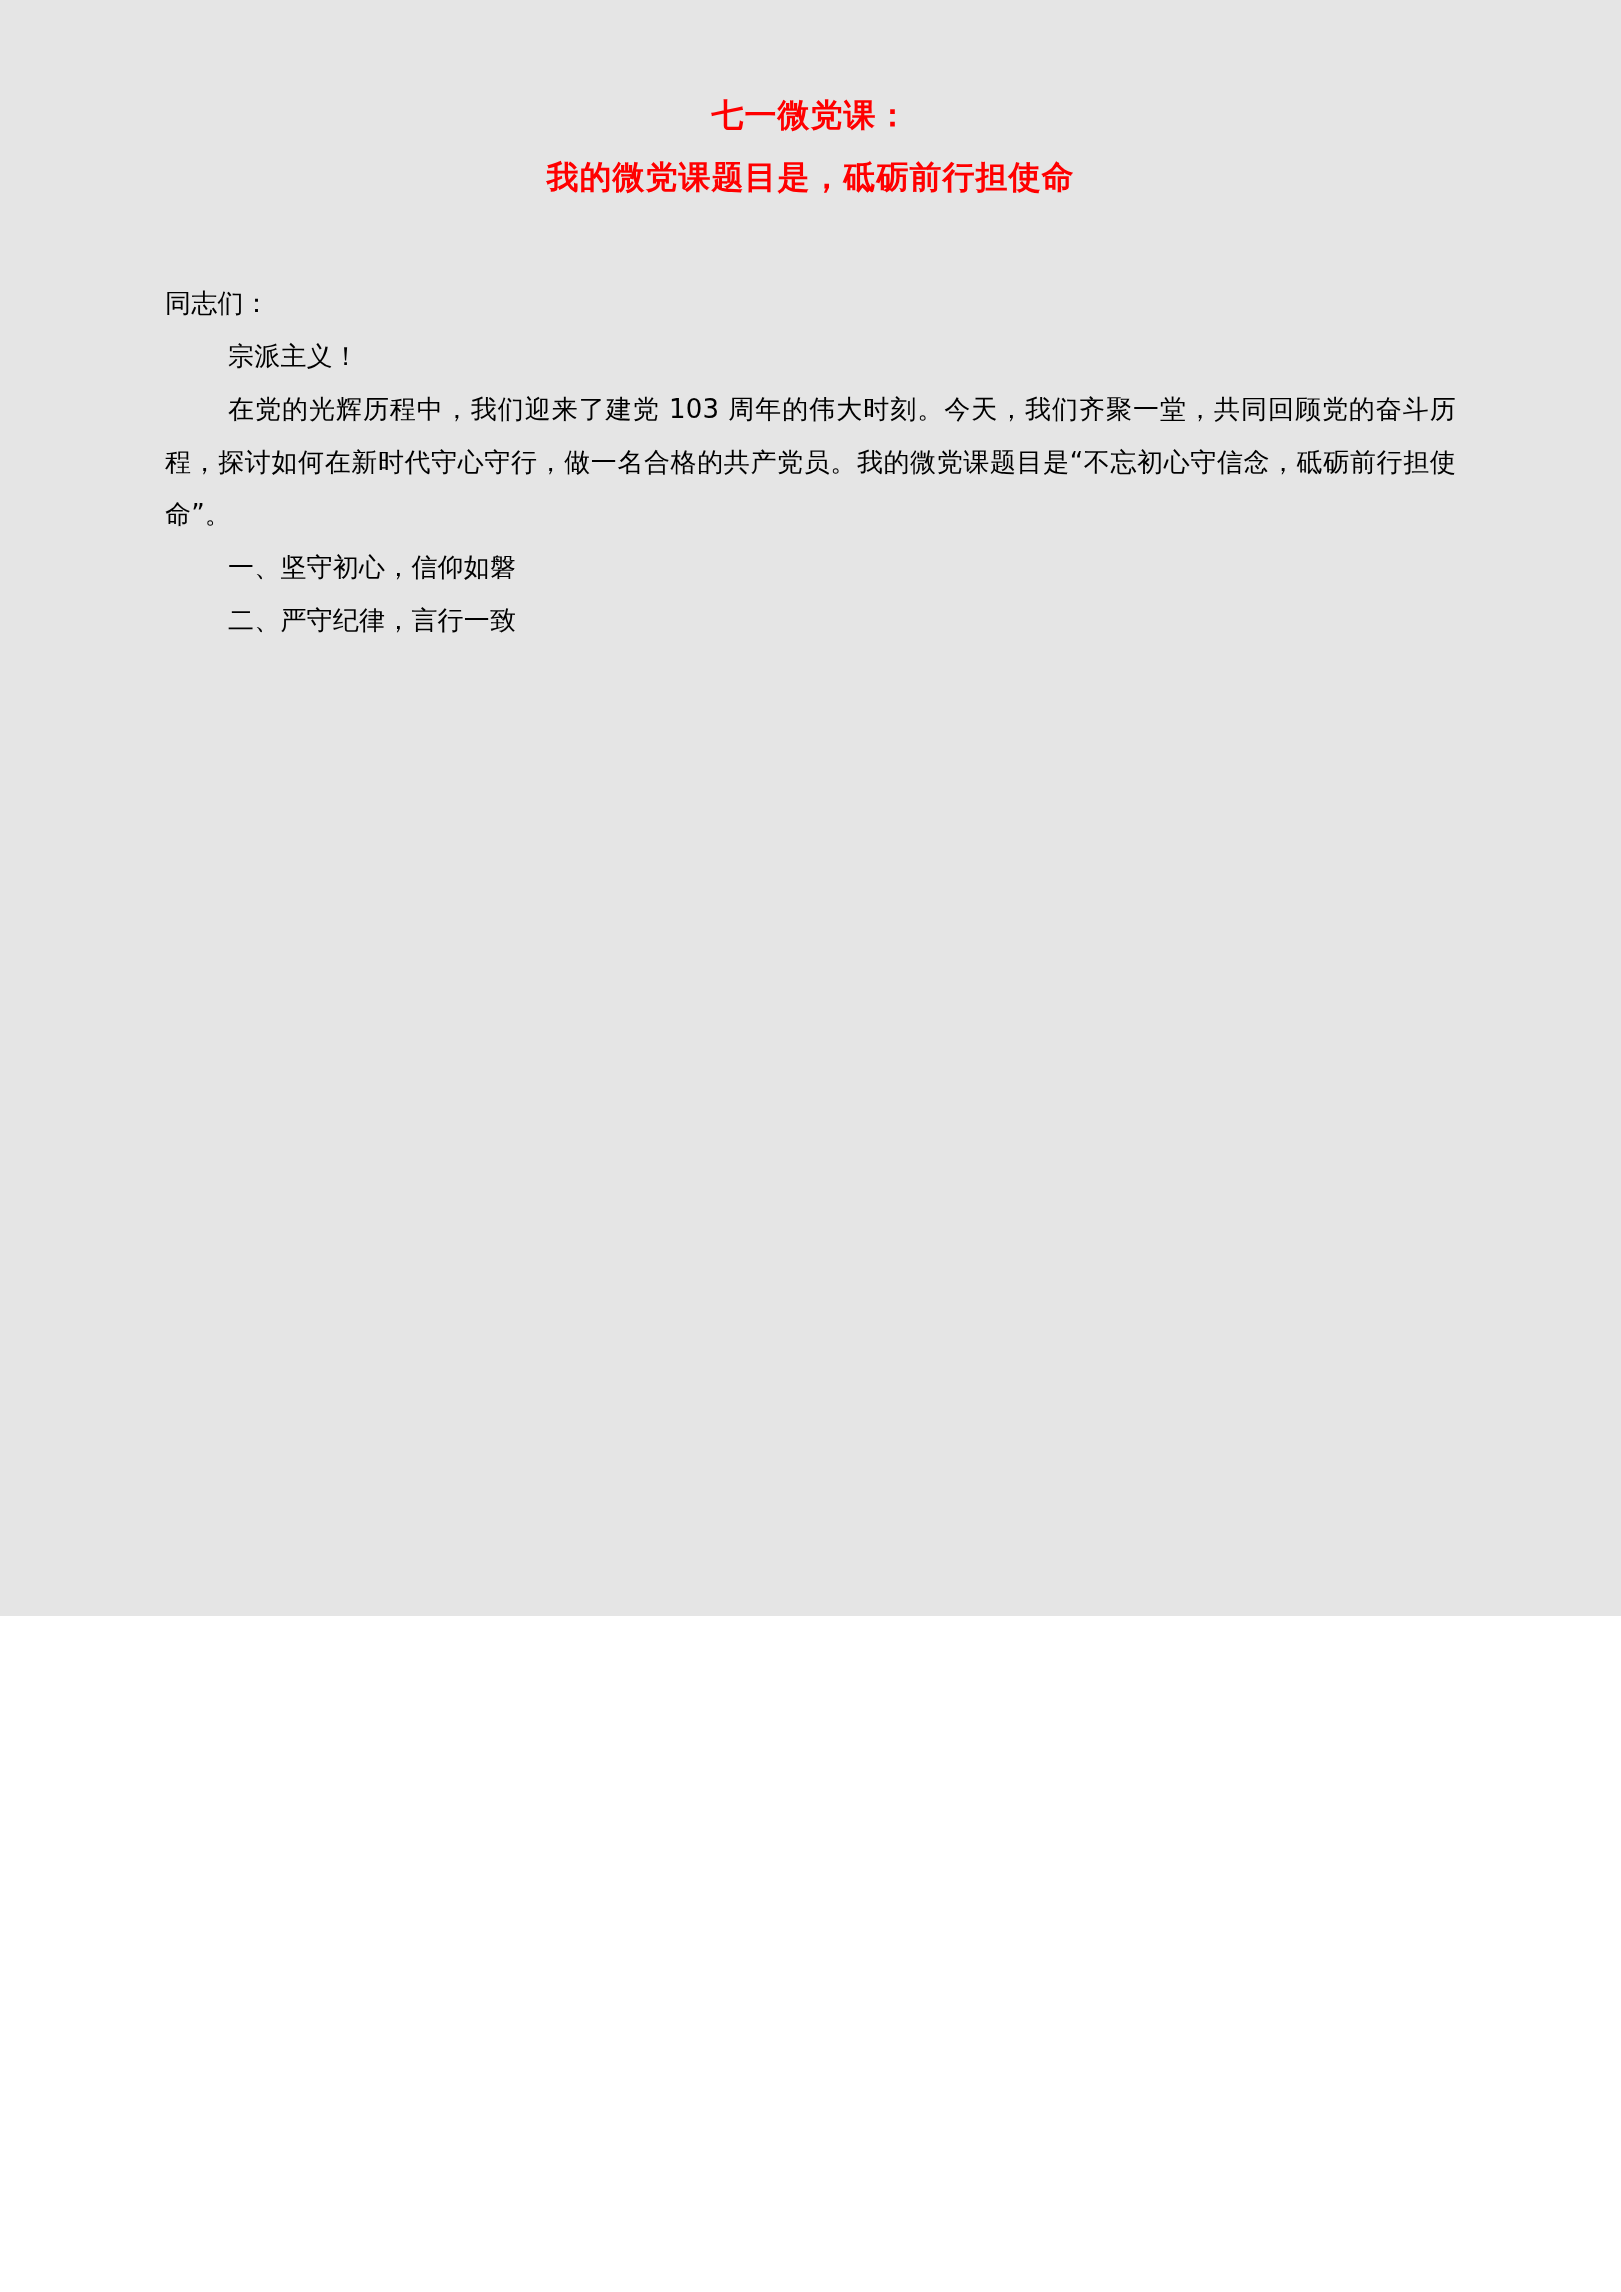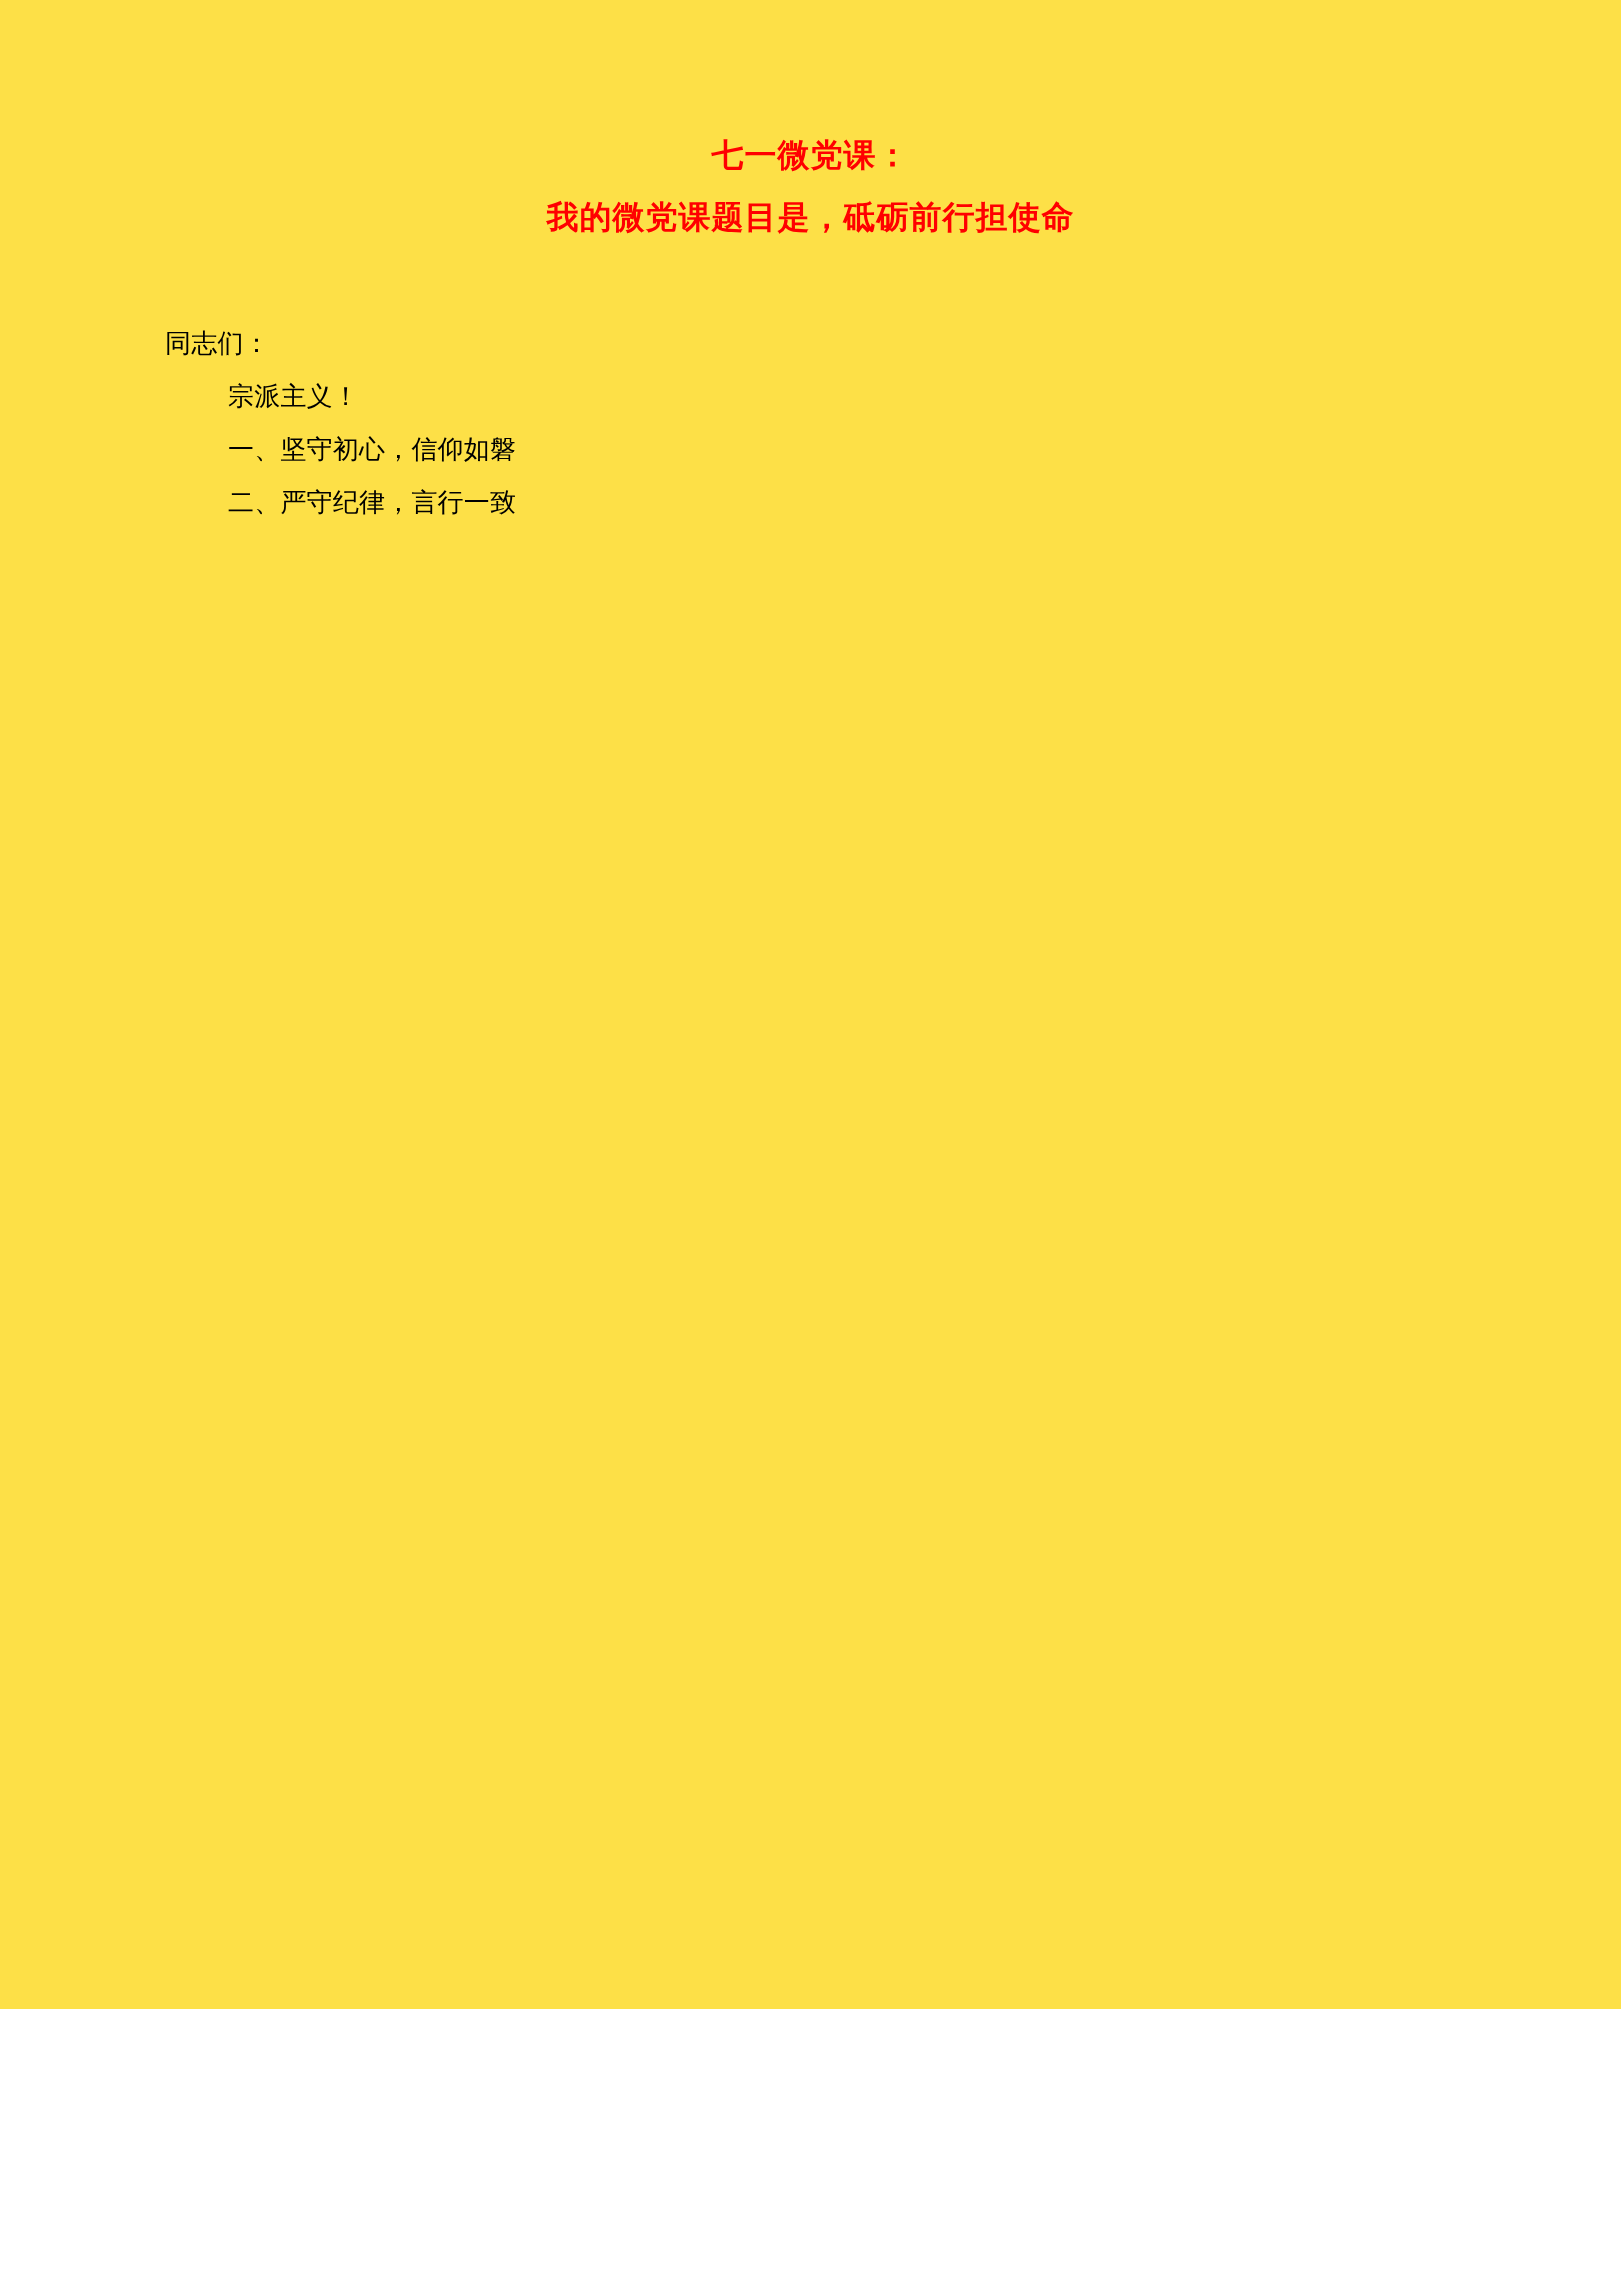--- a/index.html
+++ b/index.html
@@ -10,24 +10,24 @@
   body {
     width: 1621px;
     height: 2293px;
     font-family: "DejaVu Sans", "Liberation Sans", sans-serif;
     color: #000000;
     -webkit-font-smoothing: antialiased;
   }
   .page {
     position: relative;
     width: 1621px;
-    height: 2009px;
+    height: 1616px;
     box-sizing: border-box;
-    padding: 106px 165px 0 165px;
-    background: #fde047;
+    padding: 66px 165px 0 165px;
+    background: #e5e5e5;
   }
   .title-block {
     margin-top: 17.6px;
     text-align: center;
   }
   .title-line {
     color: #ff0000;
     font-weight: bold;
     font-size: 32px;
     line-height: 1.95;
@@ -61,20 +61,21 @@
     <div class="title-line">七一微党课：</div>
     <div class="title-line">我的微党课题目是，砥砺前行担使命</div>
   </div>
 
   <div class="body-block">
 
     <p>同志们：</p>
 
     <p class="indent">宗派主义！</p>
 
+    <p class="indent">在党的光辉历程中，我们迎来了建党 103 周年的伟大时刻。今天，我们齐聚一堂，共同回顾党的奋斗历程，探讨如何在新时代守心守行，做一名合格的共产党员。我的微党课题目是“不忘初心守信念，砥砺前行担使命”。</p>
 
     <p class="heading">一、坚守初心，信仰如磐</p>
 
     <p class="heading">二、严守纪律，言行一致</p>
 
   </div>
 
 </div>
 
 

